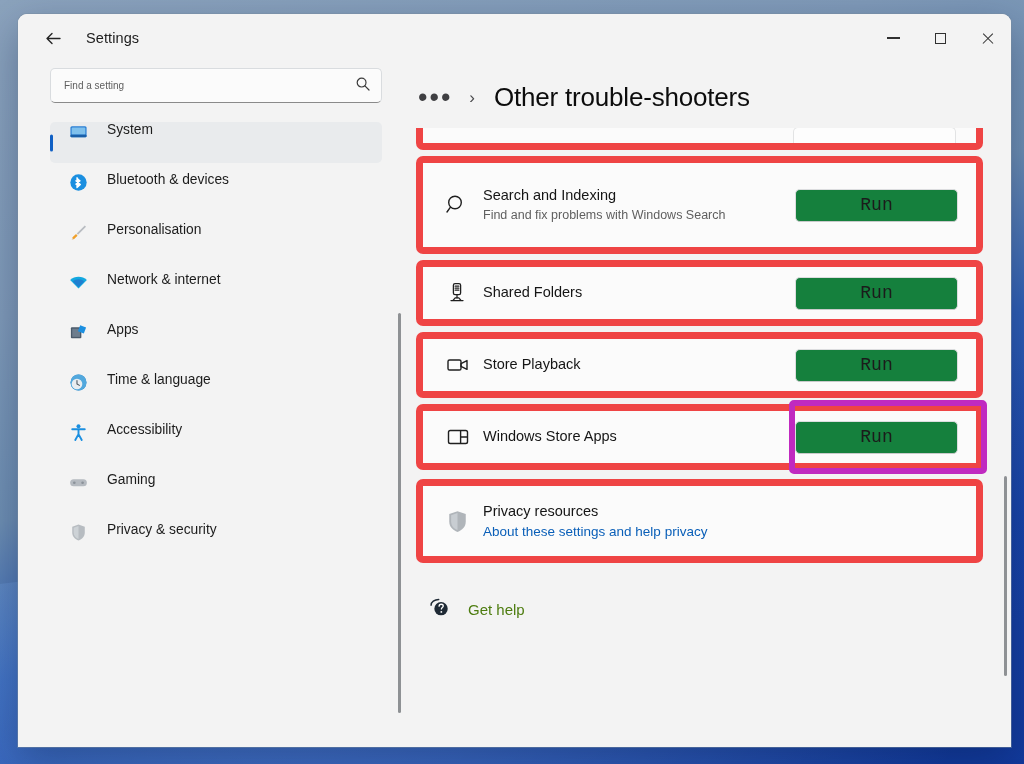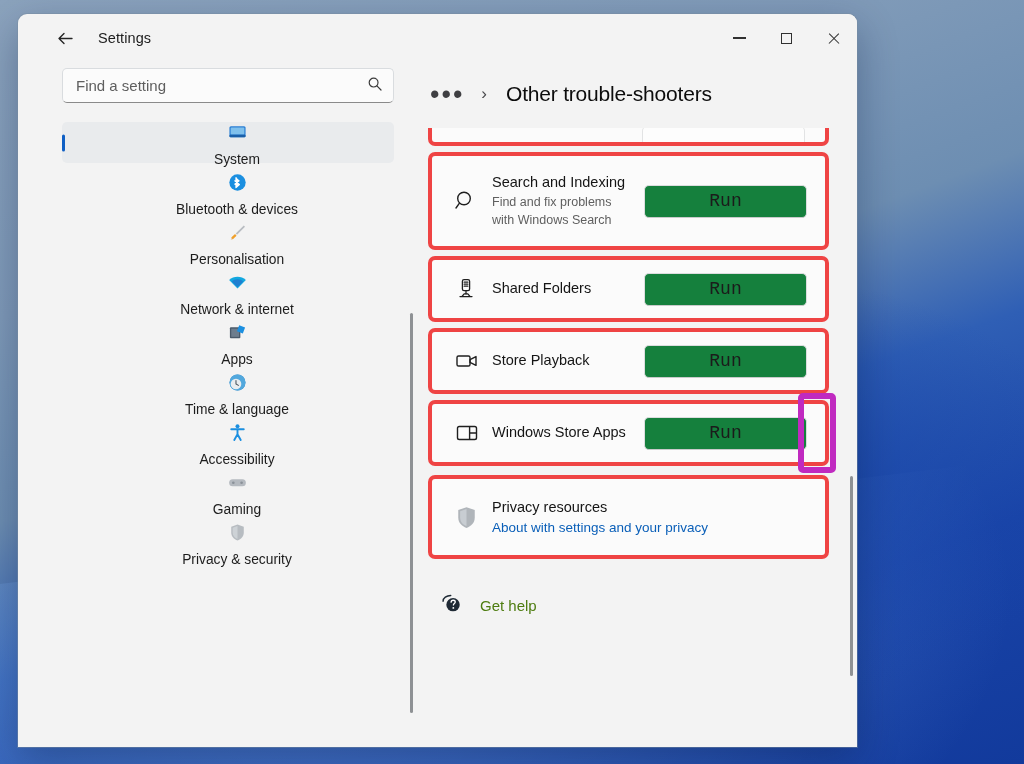--- a/index.html
+++ b/index.html
@@ -36,29 +36,28 @@
     width: 70%;
     height: 60%;
     background: radial-gradient(ellipse at 50% 50%, rgba(25,70,170,.75) 0%, rgba(25,70,170,0) 65%);
   }
 
   
   #settings-window {
     position: absolute;
     left: 18px;
     top: 14px;
-    width: 839px;
+    width: 993px;
     height: 733px;
     background: #f3f3f3;
     border-radius: 9px 9px 0 0;
     box-shadow: 0 0 0 1px rgba(120,140,160,.45), 0 14px 40px rgba(0,20,60,.32);
     overflow: hidden;
     display: flex;
     flex-direction: column;
-    padding-left: 12px;
   }
 
   
   #titlebar {
     height: 48px;
     flex: none;
     display: flex;
     align-items: center;
     background: #f3f3f3;
     position: relative;
@@ -193,41 +192,39 @@
     border-radius: 5px;
     display: flex;
     align-items: center;
     padding: 0 10px 0 13px;
     box-shadow: 0 .5px 0 rgba(255,255,255,.6) inset;
   }
   #search-input {
     flex: 1;
     border: none; outline: none; background: transparent;
     font-family: "Liberation Sans", sans-serif;
-    font-size: 15px;
+    font-size: 10px;
     color: #1c1c1c;
   }
   #search-input::placeholder { color: #5e5e5e; }
 
   #nav-list {
     margin-top: 19px;
     padding: 0 28px 0 32px;
     position: relative;
   }
   .nav-item {
     position: relative;
     height: 41px;
     display: flex;
-    align-items: center;
-    gap: 10px;
+    gap: 19px;
     padding-left: 18px;
     border-radius: 5px;
     margin-bottom: 9px;
     cursor: pointer;
-    flex-direction: column;
   }
   .nav-item.selected { background: #e9ebed; }
   .nav-item.selected::before {
     content: "";
     position: absolute;
     left: 0; top: 50%;
     transform: translateY(-50%);
     width: 3px; height: 17px;
     background: #0f5fc4;
     border-radius: 2px;
@@ -266,37 +263,37 @@
   #breadcrumb .crumb-dots {
     font-size: 27px;
     color: #3f3f42;
     letter-spacing: 2px;
     line-height: .6;
     cursor: pointer;
     padding: 4px 2px;
   }
   #breadcrumb .crumb-sep { font-size: 17px; color: #4a4a4d; }
   #page-title {
-    font-size: 21px;
+    font-size: 26px;
     color: #0c0c0c;
     letter-spacing: -.2px;
     margin-left: 4px;
   }
 
   #cards-scroll {
     position: absolute;
     left: 0; right: 0;
     top: 66px; bottom: 0;
     padding: 0 28px 0 6px;
     overflow: hidden;
   }
 
   .card {
     background: #fbfbfb;
-    border: 4px solid #ef4444;
+    border: 7px solid #ef4444;
     border-radius: 7px;
     display: flex;
     align-items: center;
     padding: 0 18px 0 22px;
     margin-bottom: 6px;
     min-height: 66px;
     position: relative;
   }
   .card.partial {
     min-height: 26px;
@@ -608,21 +605,21 @@
 
         <div class="card tall" style="min-height:84px; margin-top:9px;">
           <div class="card-icon">
             <svg width="25" height="25" viewBox="0 0 20 20">
               <path d="M10 1.7 3.4 4v6c0 4.2 2.9 7.1 6.6 8.3 3.7-1.2 6.6-4.1 6.6-8.3V4L10 1.7z" fill="#b0b5ba"></path>
               <path d="M10 3.2 4.9 5v5c0 3.4 2.2 5.8 5.1 6.8V3.2z" fill="#c8cdd2"></path>
             </svg>
           </div>
           <div class="card-text">
             <div class="card-title">Privacy resources</div>
-            <a class="card-link">About with settings and your privacy</a>
+            <a class="card-link">About these settings and help privacy</a>
           </div>
         </div>
 
         <div id="get-help">
           <span>
             <svg width="23" height="23" viewBox="0 0 24 24" fill="none">
               <path d="M3.2 9.6c0-3.4 3.6-6 8-6" stroke="#1f2a35" stroke-width="1.5" stroke-linecap="round"></path>
               <circle cx="13.6" cy="13.2" r="7" fill="#1f2a35"></circle>
               <path d="M11.6 10.6c0-1.2 1-2 2.2-2s2.1.8 2.1 1.9c0 1.4-1.9 1.6-1.9 3" stroke="#fff" stroke-width="1.4" fill="none" stroke-linecap="round"></path>
               <circle cx="13.9" cy="16.6" r=".95" fill="#fff"></circle>

